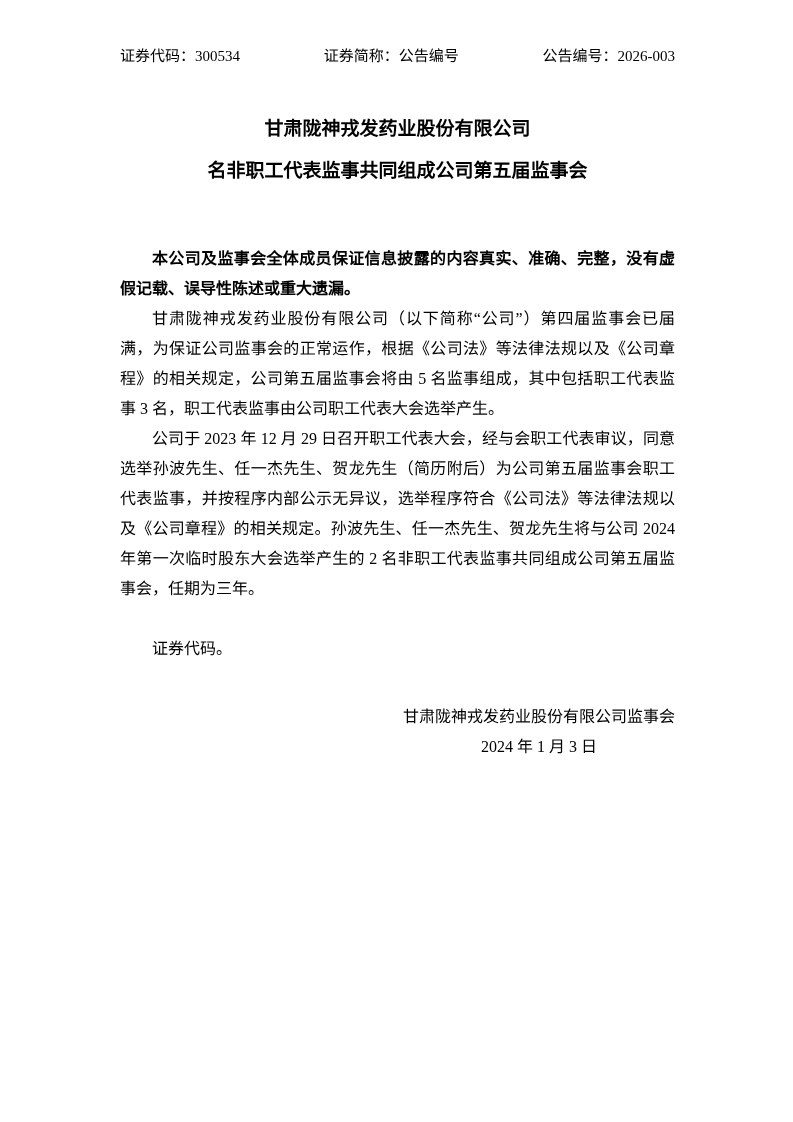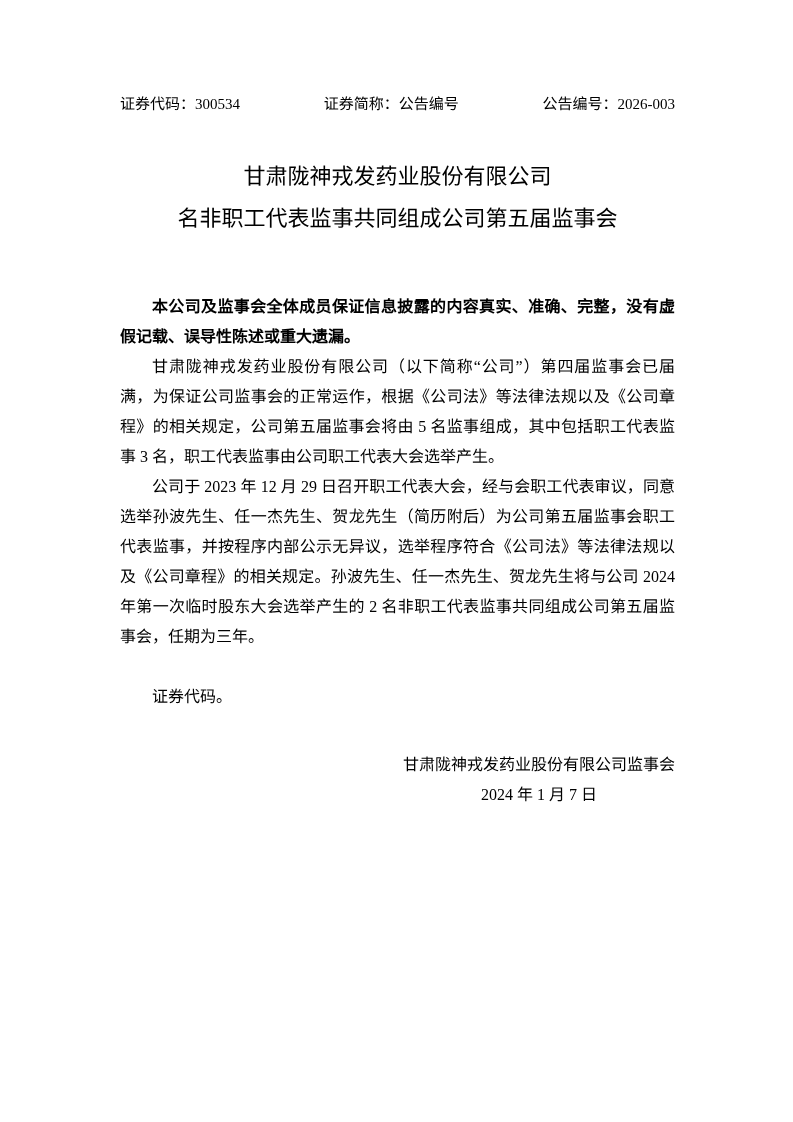--- a/index.html
+++ b/index.html
@@ -8,36 +8,36 @@
     background: #ffffff;
   }
   .page {
     position: relative;
     width: 793px;
     height: 1122px;
     margin: 0 auto;
     background: #ffffff;
     color: #000000;
     box-sizing: border-box;
-    padding: 94px 118px 0 120px;
+    padding: 46px 118px 0 120px;
     font-family: "Liberation Serif", "DejaVu Serif", serif;
     overflow: hidden;
   }
   .doc-header {
     display: flex;
     justify-content: space-between;
     align-items: baseline;
     font-size: 15px;
     line-height: 20px;
     white-space: nowrap;
   }
   .doc-title {
     margin: 42px 0 0 0;
-    font-size: 22px;
-    font-weight: 400;
+    font-size: 19px;
+    font-weight: 700;
     text-align: center;
     line-height: 42px;
   }
   .title-line {
     display: block;
   }
   .para {
     margin: 0;
     font-size: 16px;
     line-height: 30px;
@@ -90,17 +90,17 @@
   <p class="para statement">本公司及监事会全体成员保证信息披露的内容真实、准确、完整，没有虚假记载、误导性陈述或重大遗漏。</p>
 
   <p class="para body-first">甘肃陇神戎发药业股份有限公司（以下简称“公司”）第四届监事会已届满，为保证公司监事会的正常运作，根据《公司法》等法律法规以及《公司章程》的相关规定，公司第五届监事会将由 5 名监事组成，其中包括职工代表监事 3 名，职工代表监事由公司职工代表大会选举产生。</p>
   <p class="para">公司于 2023 年 12 月 29 日召开职工代表大会，经与会职工代表审议，同意选举孙波先生、任一杰先生、贺龙先生（简历附后）为公司第五届监事会职工代表监事，并按程序内部公示无异议，选举程序符合《公司法》等法律法规以及《公司章程》的相关规定。孙波先生、任一杰先生、贺龙先生将与公司 2024 年第一次临时股东大会选举产生的 2 名非职工代表监事共同组成公司第五届监事会，任期为三年。</p>
 
   <p class="para closing">证券代码。</p>
 
   <div class="signature-wrap">
     <div class="signature-inner">
       <div class="sig-company">甘肃陇神戎发药业股份有限公司监事会</div>
-      <div class="sig-date">2024 年 1 月 7 日</div>
+      <div class="sig-date">2024 年 1 月 3 日</div>
     </div>
   </div>
 
 </div>
 
 </body></html>

